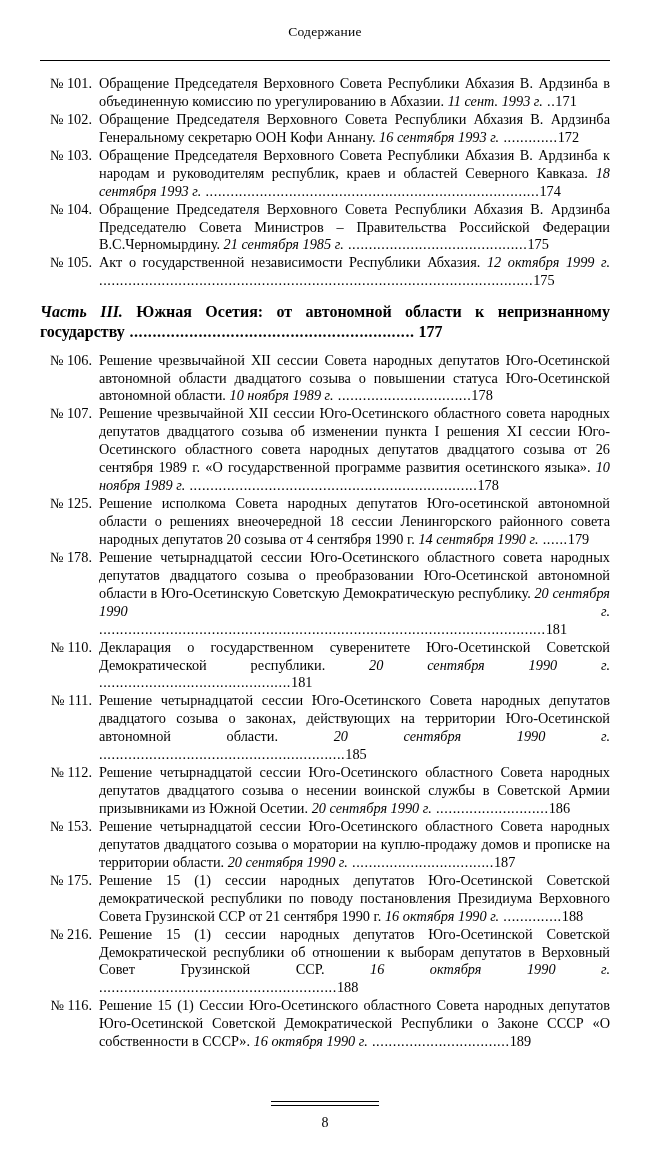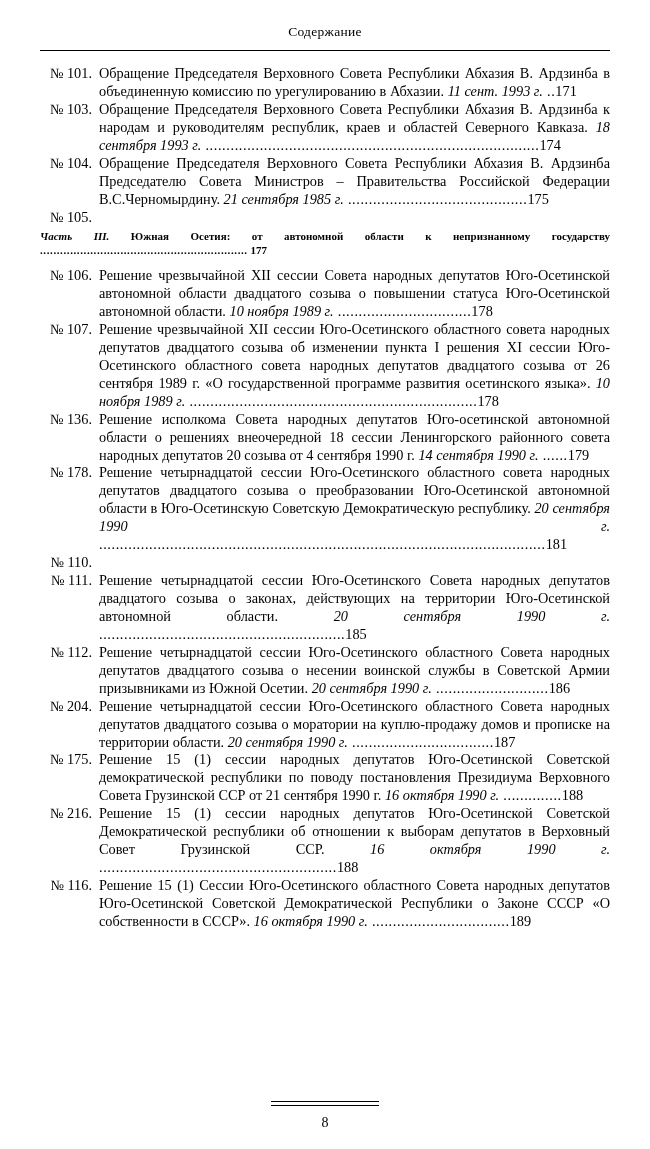--- a/index.html
+++ b/index.html
@@ -17,21 +17,21 @@
     position: relative;
     width: 650px;
     height: 1149px;
     box-sizing: border-box;
     padding: 24px 40px 0 40px;
   }
   .header-title {
     text-align: center;
     font-size: 13.5px;
     letter-spacing: 0.3px;
-    margin-bottom: 10px;
+    margin-bottom: 20px;
   }
   .header-rule {
     border: none;
     border-top: 1.6px solid #000;
     margin: 0 0 14px 0;
   }
   .toc {
     font-size: 14.3px;
     line-height: 1.255;
   }
@@ -56,24 +56,24 @@
   }
   .entry .body .date {
     font-style: italic;
   }
   .dots {
     letter-spacing: 0.6px;
   }
   .part-head {
     font-weight: bold;
     font-style: italic;
-    margin-top: 4px;
+    margin-top: 12px;
     margin-bottom: 9px;
     text-align: justify;
-    font-size: 11px;
+    font-size: 16px;
     line-height: 1.26;
   }
   .part-head .part-title {
     font-style: normal;
     font-weight: bold;
   }
   .part-head .part-page {
     font-style: normal;
     font-weight: bold;
   }
@@ -104,77 +104,83 @@
   <div class="header-title">Содержание</div>
   <hr class="header-rule">
 
   <div class="toc">
 
     <div class="entry">
       <span class="num">№ 101.</span>
       <span class="body"><span>Обращение Председателя Верховного Совета Республики Абхазия В. Ардзинба в объединенную комиссию по урегулированию в Абхазии. </span><span class="date">11 сент. 1993 г.</span><span class="dots"> ..</span><span>171</span></span>
     </div>
 
+    <div class="entry">
+      <span class="num">№ 102.</span>
+      <span class="body"><span>Обращение Председателя Верховного Совета Республики Абхазия В. Ардзинба Генеральному секретарю ООН Кофи Аннану. </span><span class="date">16 сентября 1993 г.</span><span class="dots"> .............</span><span>172</span></span>
+    </div>
 
     <div class="entry">
       <span class="num">№ 103.</span>
       <span class="body"><span>Обращение Председателя Верховного Совета Республики Абхазия В. Ардзинба к народам и руководителям республик, краев и областей Северного Кавказа. </span><span class="date">18 сентября 1993 г.</span><span class="dots"> ................................................................................</span><span>174</span></span>
     </div>
 
     <div class="entry">
       <span class="num">№ 104.</span>
       <span class="body"><span>Обращение Председателя Верховного Совета Республики Абхазия В. Ардзинба Председателю Совета Министров – Правительства Российской Федерации В.С.Черномырдину. </span><span class="date">21 сентября 1985 г.</span><span class="dots"> ...........................................</span><span>175</span></span>
     </div>
 
     <div class="entry">
       <span class="num">№ 105.</span>
+      <span class="body"><span>Акт о государственной независимости Республики Абхазия. </span><span class="date">12 октября 1999 г.</span><span class="dots"> ........................................................................................................</span><span>175</span></span>
     </div>
 
     <div class="part-head">
       <span>Часть III.</span>
       <span class="part-title">Южная Осетия: от автономной области к непризнанному государству</span><span class="part-title dots"> ..............................................................</span>
       <span class="part-page">177</span>
     </div>
 
     <div class="entry">
       <span class="num">№ 106.</span>
       <span class="body"><span>Решение чрезвычайной XII сессии Совета народных депутатов Юго-Осетинской автономной области двадцатого созыва о повышении статуса Юго-Осетинской автономной области. </span><span class="date">10 ноября 1989 г.</span><span class="dots"> ................................</span><span>178</span></span>
     </div>
 
     <div class="entry">
       <span class="num">№ 107.</span>
       <span class="body"><span>Решение чрезвычайной XII сессии Юго-Осетинского областного совета народных депутатов двадцатого созыва об изменении пункта I решения XI сессии Юго-Осетинского областного совета народных депутатов двадцатого созыва от 26 сентября 1989 г. «О государственной программе развития осетинского языка». </span><span class="date">10 ноября 1989 г.</span><span class="dots"> .....................................................................</span><span>178</span></span>
     </div>
 
     <div class="entry">
-      <span class="num">№ 136.</span>
+      <span class="num">№ 125.</span>
       <span class="body"><span>Решение исполкома Совета народных депутатов Юго-осетинской автономной области о решениях внеочередной 18 сессии Ленингорского районного совета народных депутатов 20 созыва от 4 сентября 1990 г. </span><span class="date">14 сентября 1990 г.</span><span class="dots"> ......</span><span>179</span></span>
     </div>
 
     <div class="entry">
       <span class="num">№ 178.</span>
       <span class="body"><span>Решение четырнадцатой сессии Юго-Осетинского областного совета народных депутатов двадцатого созыва о преобразовании Юго-Осетинской автономной области в Юго-Осетинскую Советскую Демократическую республику. </span><span class="date">20 сентября 1990 г.</span><span class="dots"> ...........................................................................................................</span><span>181</span></span>
     </div>
 
     <div class="entry">
       <span class="num">№ 110.</span>
+      <span class="body"><span>Декларация о государственном суверенитете Юго-Осетинской Советской Демократической республики. </span><span class="date">20 сентября 1990 г.</span><span class="dots"> ..............................................</span><span>181</span></span>
     </div>
 
     <div class="entry">
       <span class="num">№ 111.</span>
       <span class="body"><span>Решение четырнадцатой сессии Юго-Осетинского Совета народных депутатов двадцатого созыва о законах, действующих на территории Юго-Осетинской автономной области. </span><span class="date">20 сентября 1990 г.</span><span class="dots"> ...........................................................</span><span>185</span></span>
     </div>
 
     <div class="entry">
       <span class="num">№ 112.</span>
       <span class="body"><span>Решение четырнадцатой сессии Юго-Осетинского областного Совета народных депутатов двадцатого созыва о несении воинской службы в Советской Армии призывниками из Южной Осетии. </span><span class="date">20 сентября 1990 г.</span><span class="dots"> ...........................</span><span>186</span></span>
     </div>
 
     <div class="entry">
-      <span class="num">№ 204.</span>
+      <span class="num">№ 153.</span>
       <span class="body"><span>Решение четырнадцатой сессии Юго-Осетинского областного Совета народных депутатов двадцатого созыва о моратории на куплю-продажу домов и прописке на территории области. </span><span class="date">20 сентября 1990 г.</span><span class="dots"> ..................................</span><span>187</span></span>
     </div>
 
     <div class="entry">
       <span class="num">№ 175.</span>
       <span class="body"><span>Решение 15 (1) сессии народных депутатов Юго-Осетинской Советской демократической республики по поводу постановления Президиума Верховного Совета Грузинской ССР от 21 сентября 1990 г. </span><span class="date">16 октября 1990 г.</span><span class="dots"> ..............</span><span>188</span></span>
     </div>
 
     <div class="entry">
       <span class="num">№ 216.</span>

